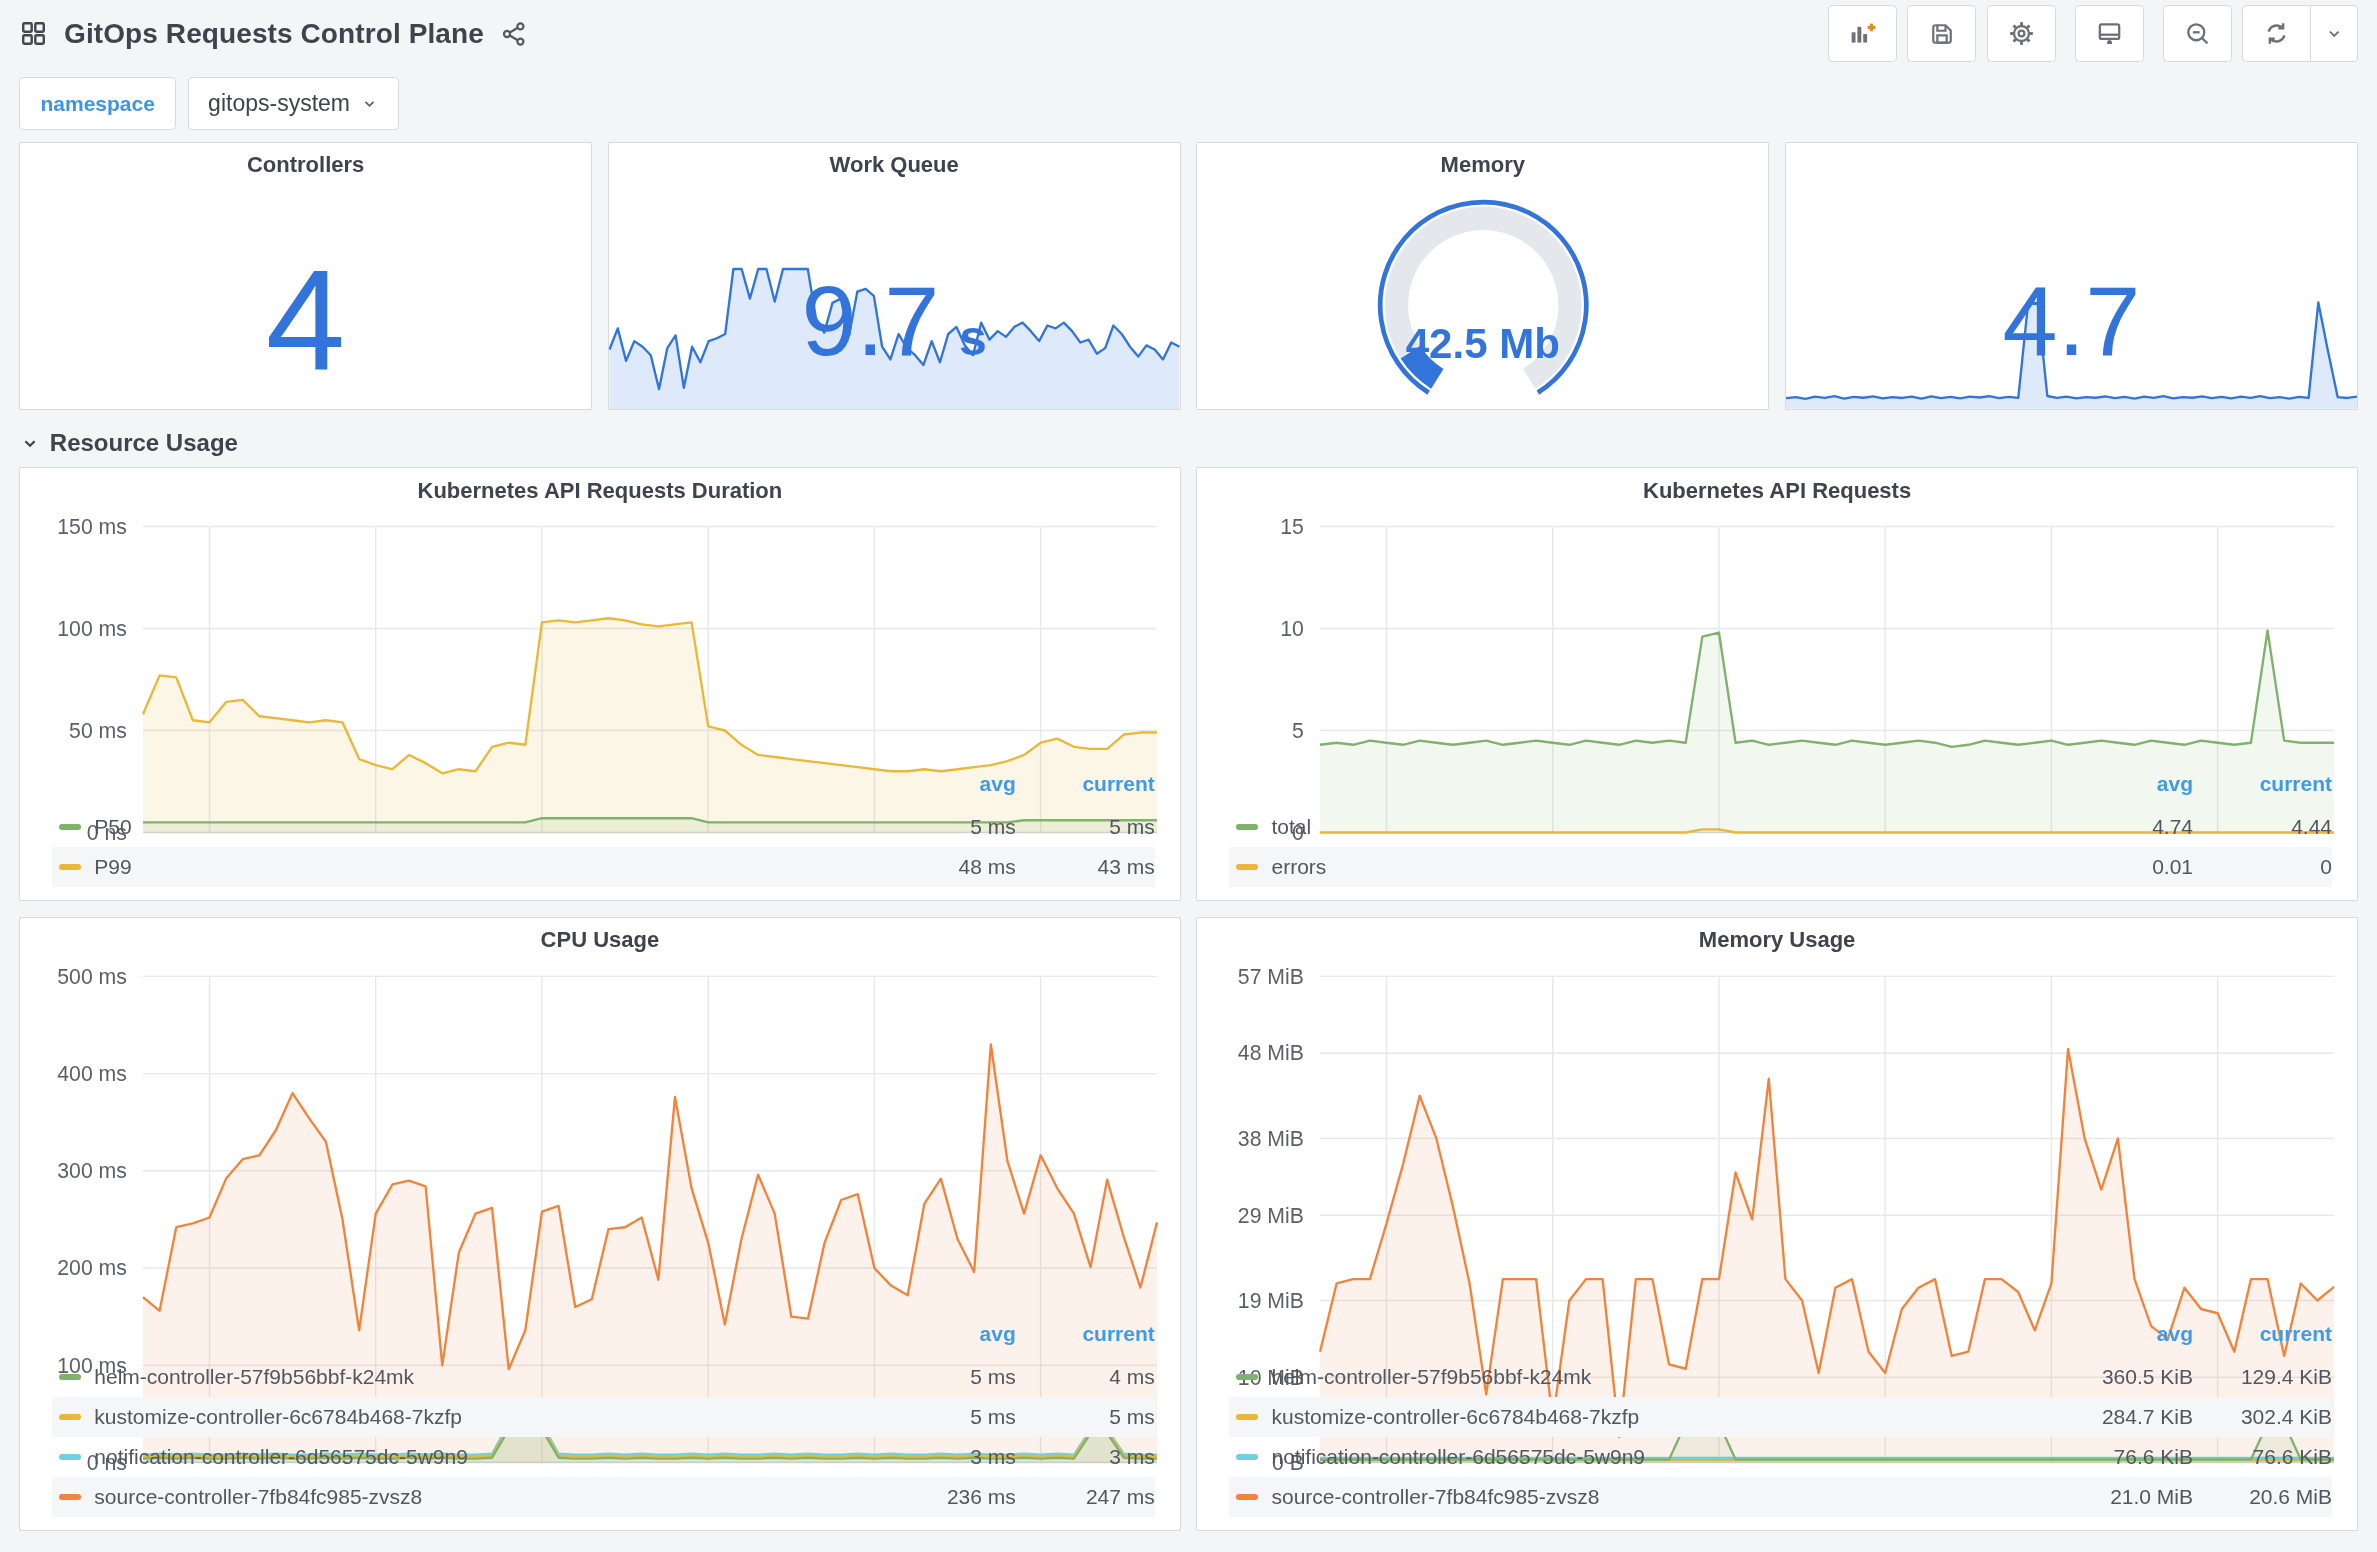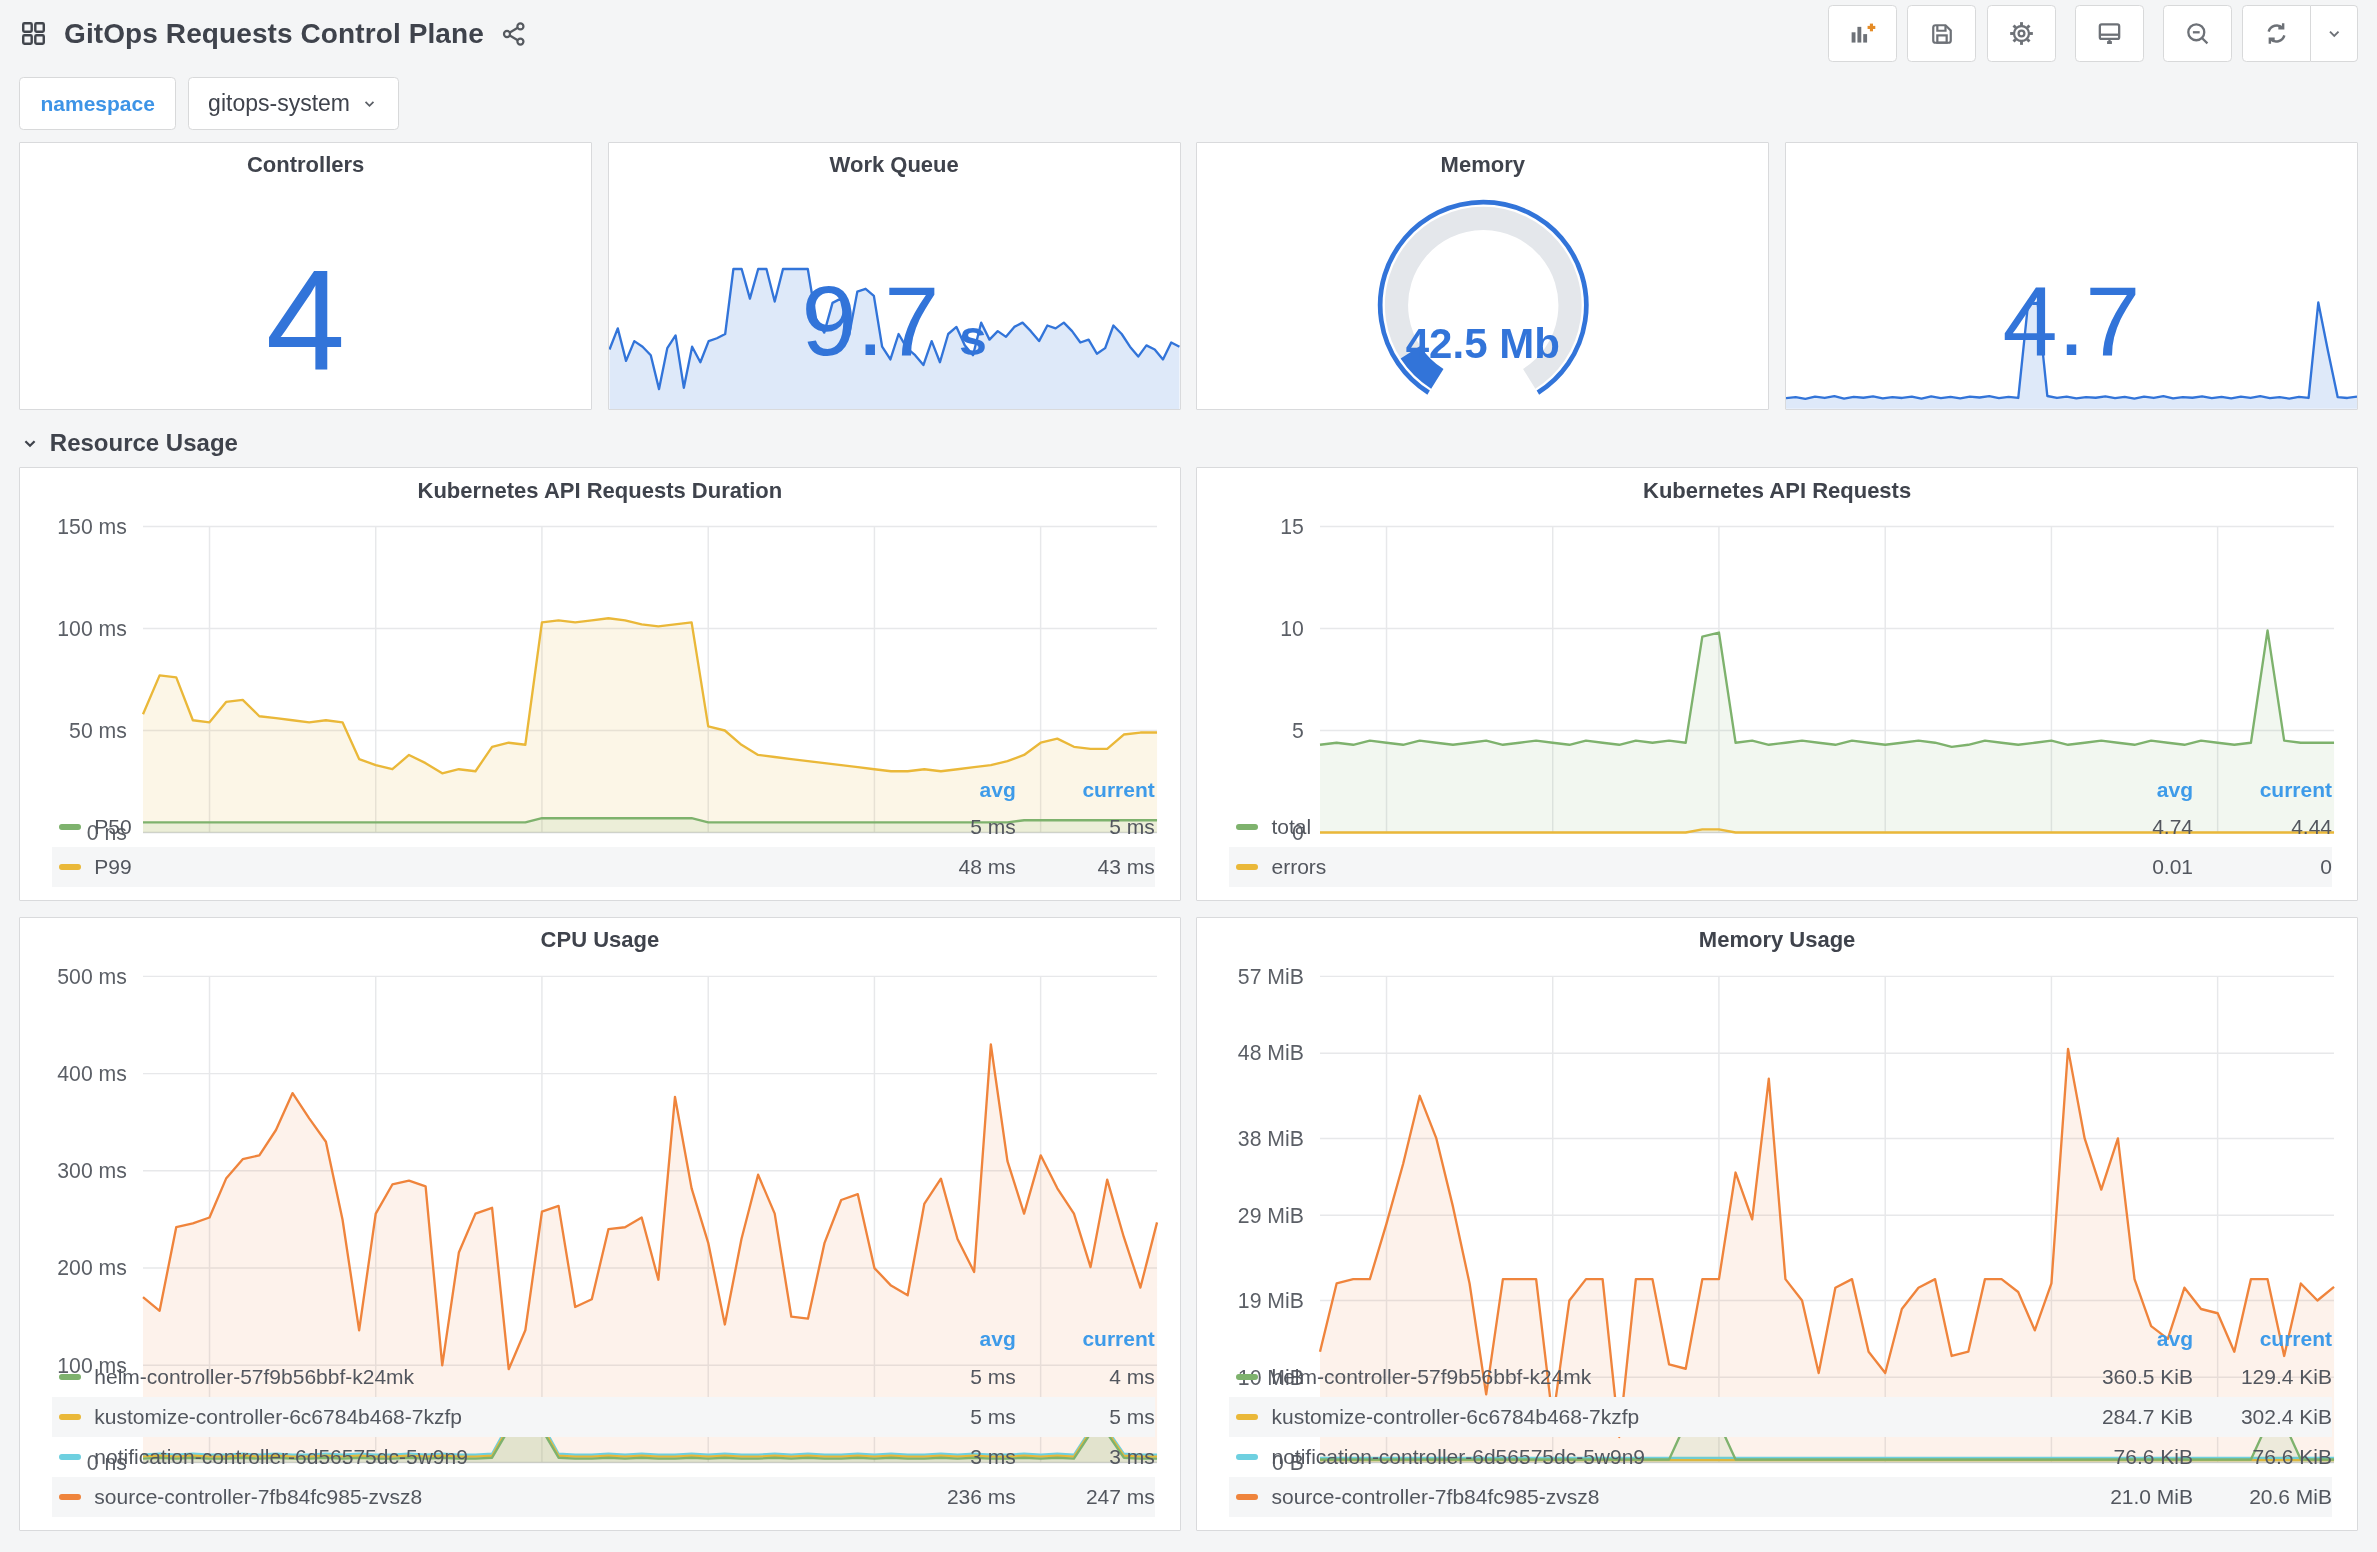--- a/index.html
+++ b/index.html
@@ -47,21 +47,21 @@
   .section-row { display:flex; align-items:center; gap:8.8px; padding:19px 19px 10.3px; cursor:pointer; }
   .section-title { font-size:24px; font-weight:700; color:#3f434c; }
 
   
   .charts-grid { display:grid; grid-template-columns:1fr 1fr; gap:15.4px; padding:0 19px; }
   .chart-panel { display:flex; flex-direction:column; }
   .row1 .chart-panel { height:434px; }
   .row2 .chart-panel { height:614px; }
   .plot { flex:1 1 auto; min-height:0; }
   .legend { flex:none; padding:1.5px 25px 13px 32px; }
-  .lheader { display:flex; justify-content:flex-end; height:35px; align-items:center; }
+  .lheader { display:flex; justify-content:flex-end; height:35px; }
   .lheader span { font-size:21px; font-weight:700; color:#3e9be9; text-align:right; cursor:pointer; }
   .lheader .havg { width:132px; }
   .lheader .hcur { width:139px; }
   .lrow { display:flex; align-items:center; height:40px; padding-left:7.3px; }
   .lrow.alt { background:#f5f6f7; }
   .dash { width:22px; height:5.9px; border-radius:2.9px; flex:none; margin-right:13px; }
   .lname { flex:1; font-size:21px; color:#52565e; cursor:pointer; }
   .lval { width:132px; text-align:right; font-size:21px; color:#52565e; }
   .lval.cur { width:139px; }
 </style>

